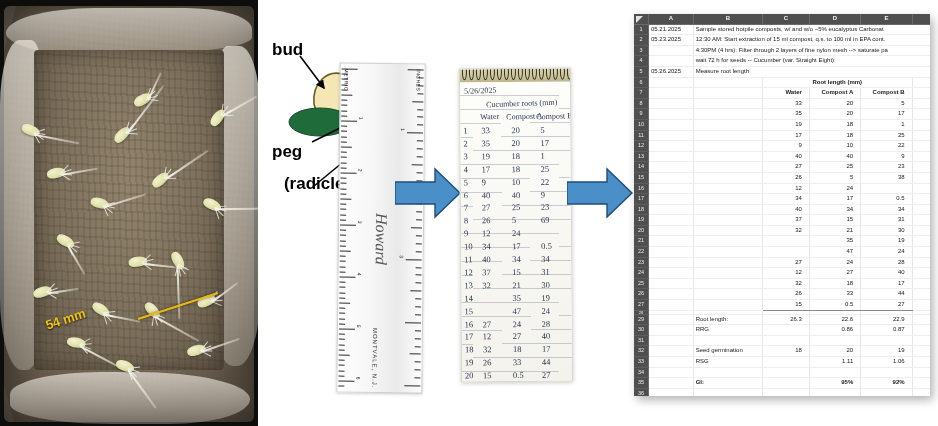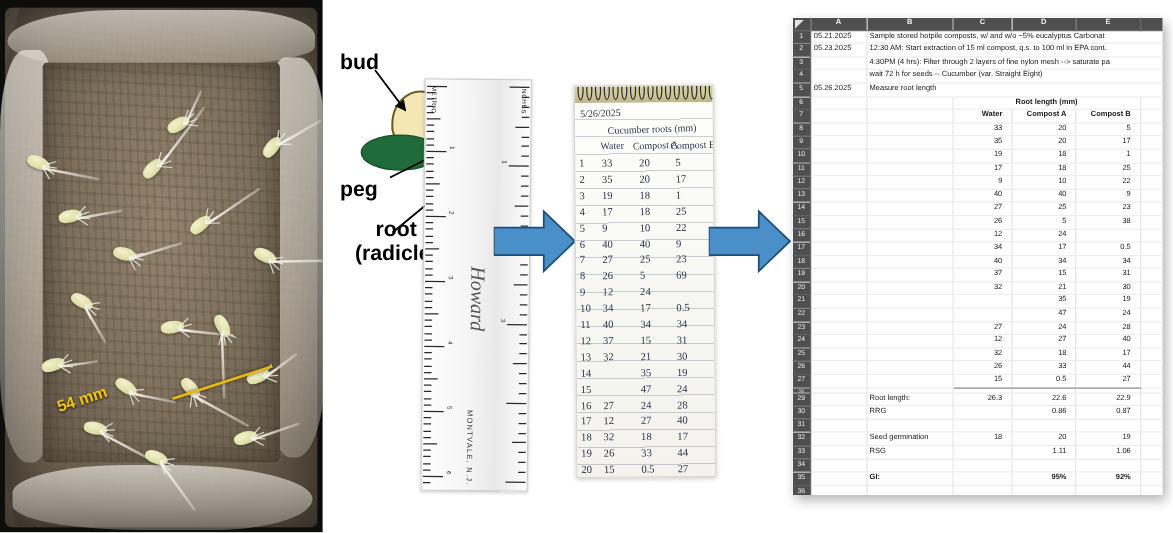--- a/index.html
+++ b/index.html
@@ -443,21 +443,20 @@
       <defs>
         <marker id="ah" markerWidth="6" markerHeight="6" refX="5" refY="3" orient="auto">
           <path d="M0,0 L6,3 L0,6 z" fill="#000"></path>
         </marker>
       </defs>
     </svg>
 
     <div class="diag-label" id="lbl-bud">bud</div>
     <div class="diag-label" id="lbl-peg">peg</div>
     <div class="diag-label" id="lbl-root">
-      <div>root</div>
       <div>(radicle)</div>
     </div>
   </div>
 
   <div id="ruler">
     <div class="ruler-body"></div>
     <div class="tick-col metric" id="ticks-metric">
         <div class="tick" style="top: 6px; width: 16px;"></div>
         <div class="tick" style="top: 11.2px; width: 6px;"></div>
         <div class="tick" style="top: 16.4px; width: 6px;"></div>

